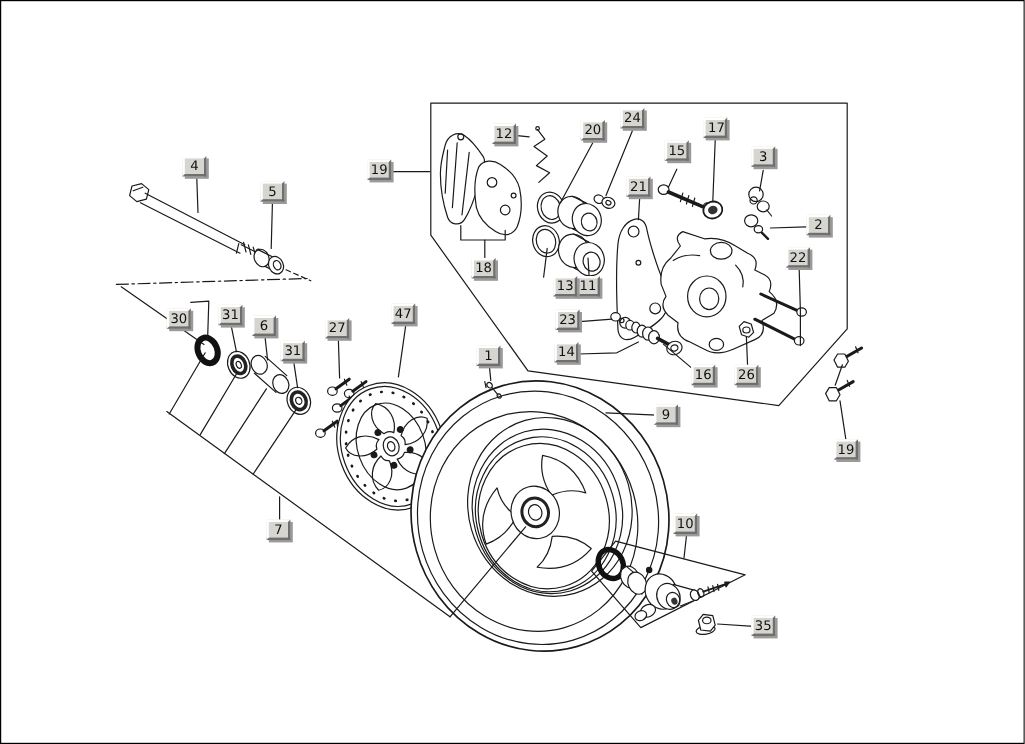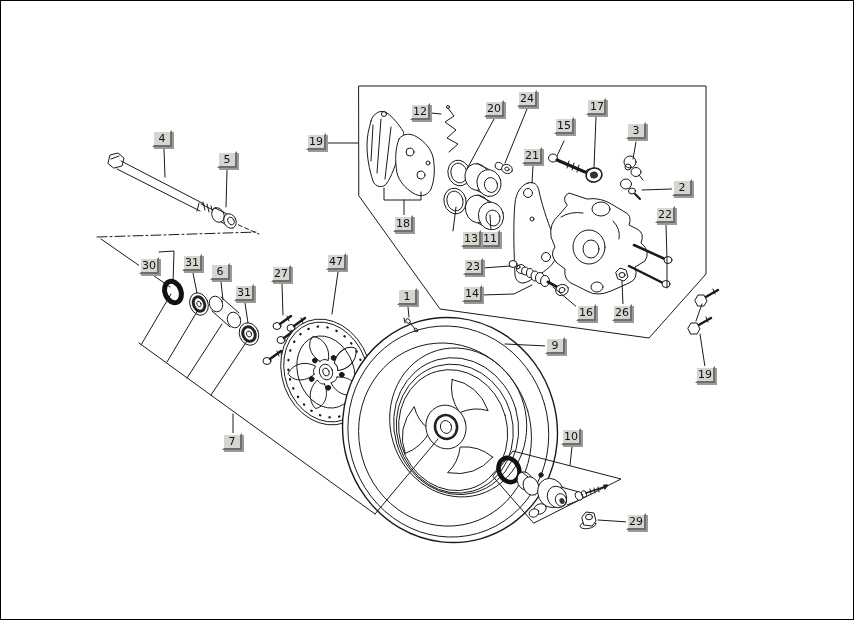--- a/index.html
+++ b/index.html
@@ -369,18 +369,18 @@
       <div class="callout" style="left: 305px; top: 132px;">19</div>
       <div class="callout" style="left: 483px; top: 99px;">20</div>
       <div class="callout" style="left: 521px; top: 146px;">21</div>
       <div class="callout" style="left: 654px; top: 205px;">22</div>
       <div class="callout" style="left: 462px; top: 257px;">23</div>
       <div class="callout" style="left: 516px; top: 89px;">24</div>
       <div class="callout" style="left: 325px; top: 252px;">47</div>
       <div class="callout" style="left: 611px; top: 303px;">26</div>
       <div class="callout" style="left: 270px; top: 264px;">27</div>
       <div class="callout" style="left: 694px; top: 365px;">19</div>
-      <div class="callout" style="left: 625px; top: 512px;">29</div>
+      <div class="callout" style="left: 625px; top: 512px;">35</div>
       <div class="callout" style="left: 138px; top: 256px;">30</div>
       <div class="callout" style="left: 181px; top: 253px;">31</div>
       <div class="callout" style="left: 233px; top: 283px;">31</div>
     </div>
 </div>
 
 </body></html>

